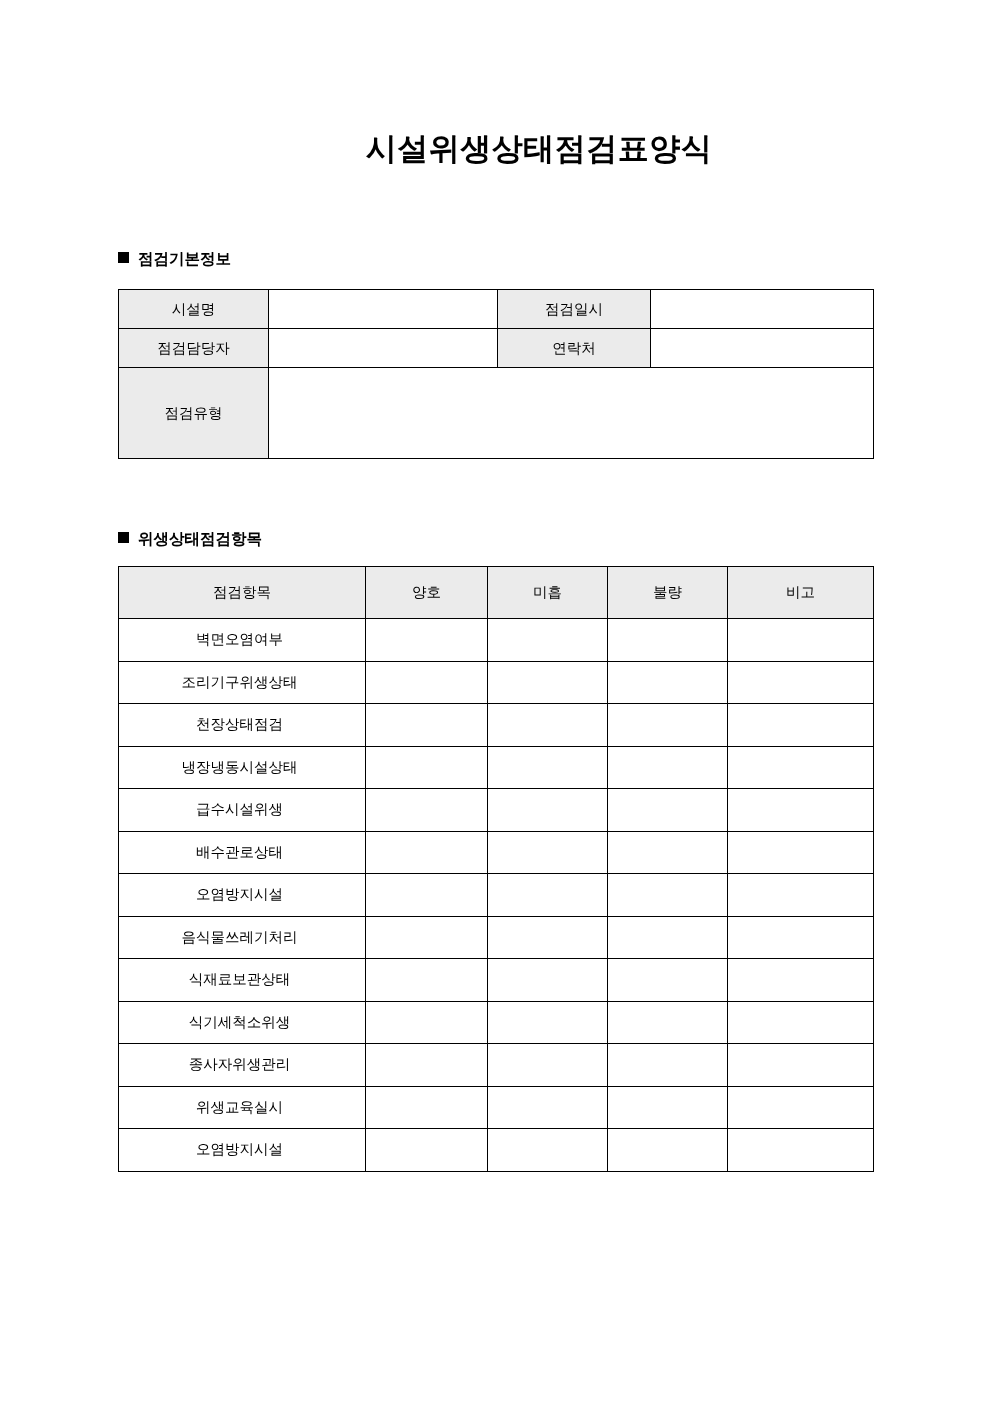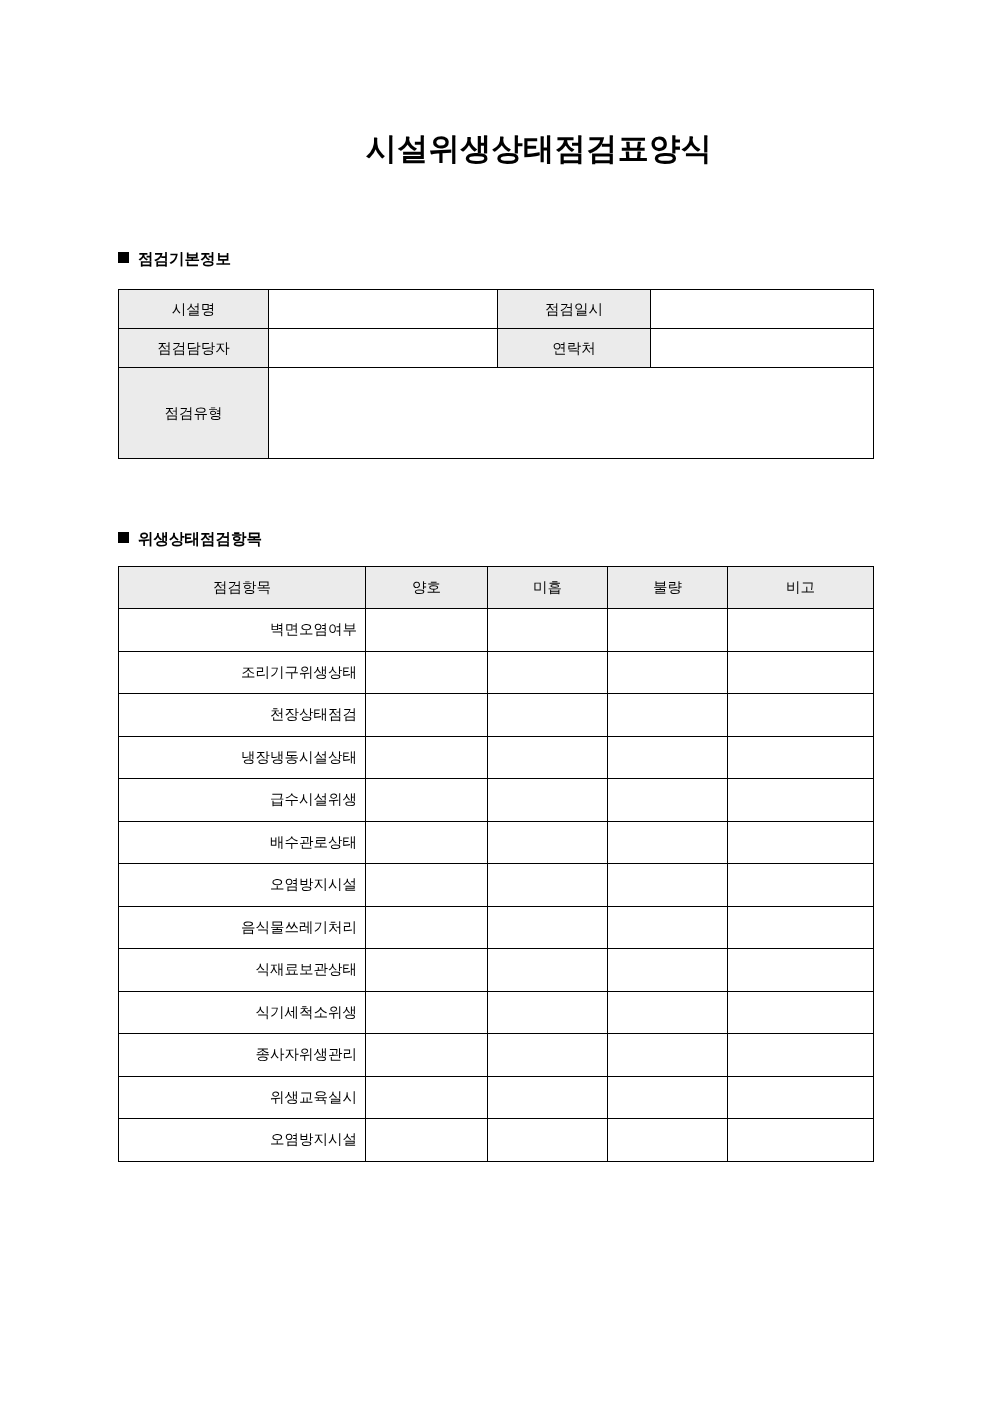--- a/index.html
+++ b/index.html
@@ -95,26 +95,26 @@
   #info-table td { height: 39px; }
   #info-table td.tall { height: 91px; }
 
   
   #items-table {
     top: 566px;
     width: 755px;
   }
   #items-table th {
     background: #ebebeb;
-    height: 42px;
+    height: 52px;
     text-align: center;
   }
   #items-table td { height: 42.5px; }
   #items-table td.item-name {
-    text-align: right;
+    text-align: center;
     padding-left: 3px;
   }
   #items-table td.mark {
     text-align: center;
   }
 </style>
 </head>
 <body>
 
 <div class="page">

